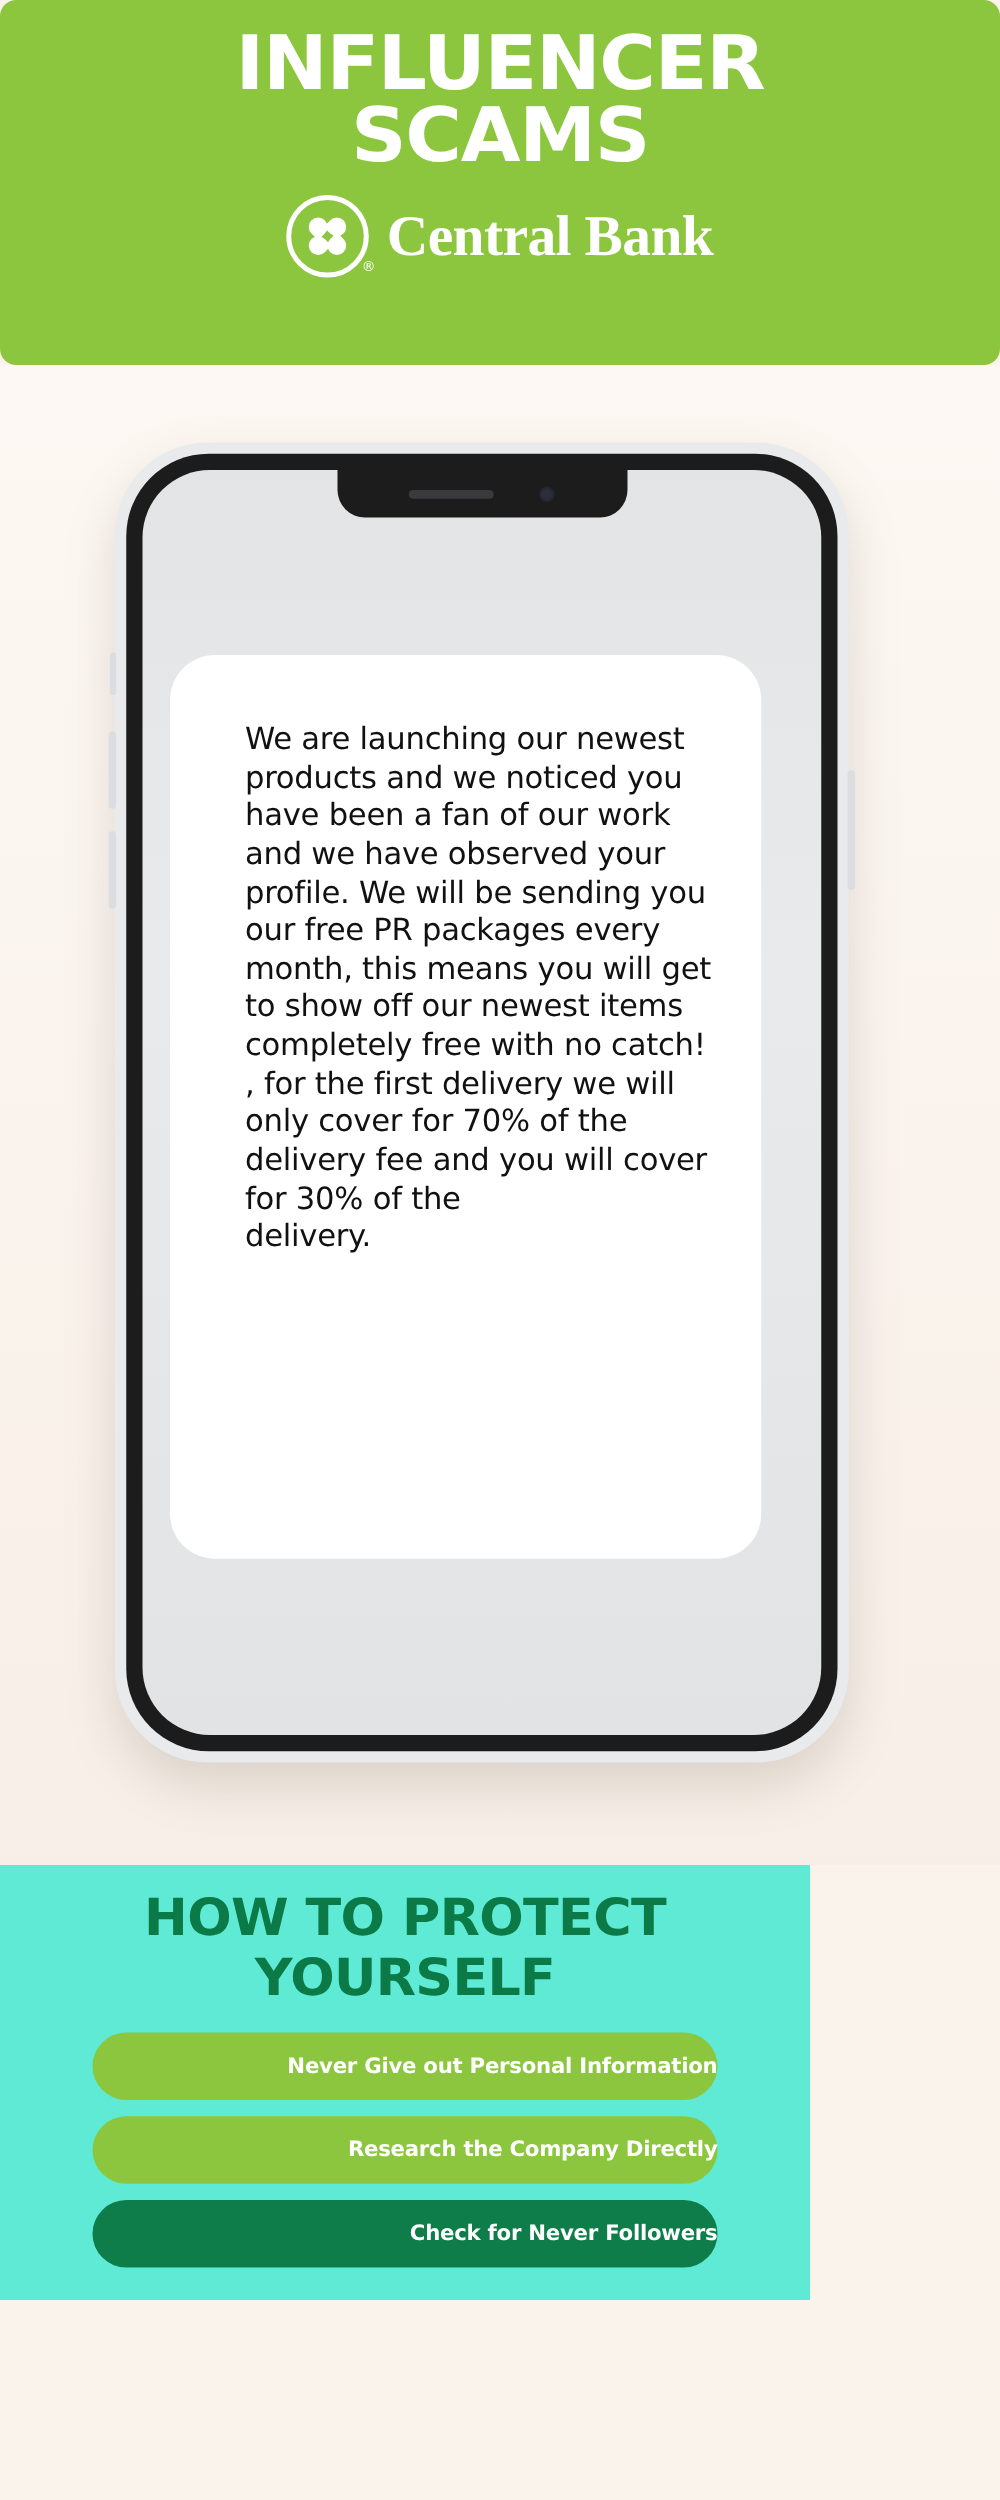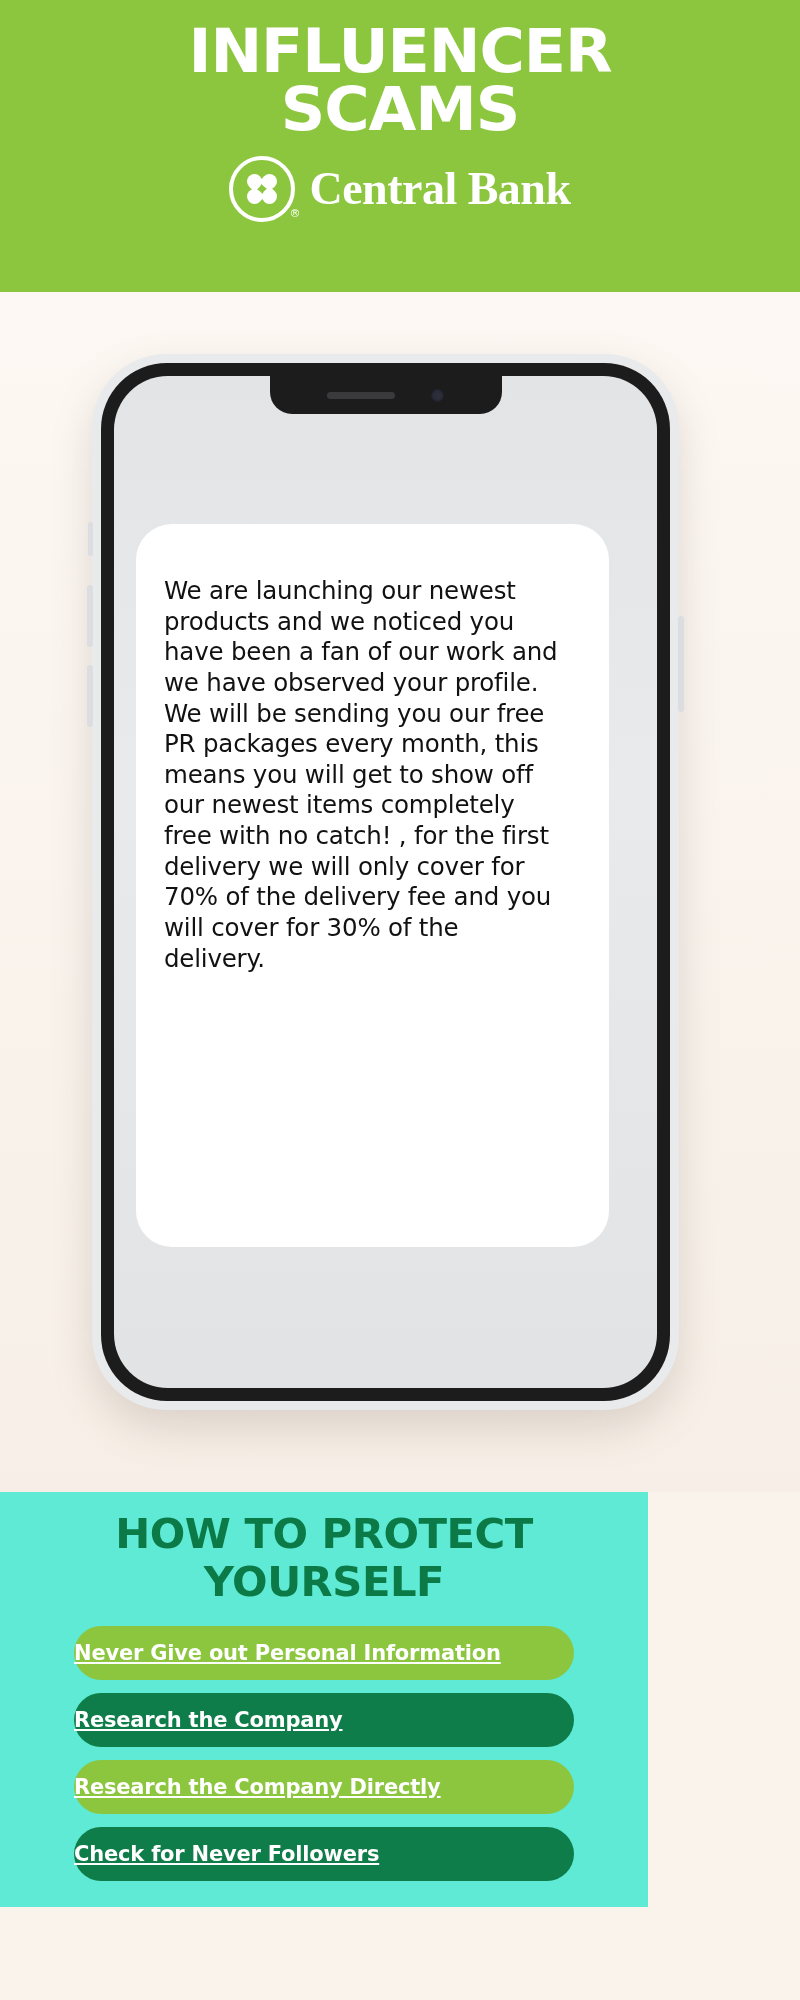--- a/index.html
+++ b/index.html
@@ -17,20 +17,21 @@
 
   
   .header {
     background: #8cc63e;
     width: 800px;
     height: 292px;
     box-sizing: border-box;
     padding-top: 22px;
     text-align: center;
     position: relative;
+    border-radius: 13px;
   }
   .header-title {
     color: #ffffff;
     font-family: "DejaVu Sans", sans-serif;
     font-weight: bold;
     font-size: 60px;
     line-height: 0.97;
     letter-spacing: -1px;
     text-transform: uppercase;
     margin: 0;
@@ -201,21 +202,21 @@
   
   .msg-card {
     position: absolute;
     left: 22px;
     top: 148px;
     width: 473px;
     height: 723px;
     background: #ffffff;
     border-radius: 36px;
     box-sizing: border-box;
-    padding: 52px 40px 20px 28px;
+    padding: 52px 40px 20px 60px;
   }
   .msg-text {
     color: #111111;
     font-family: "DejaVu Sans", sans-serif;
     font-size: 24.5px;
     line-height: 1.25;
     white-space: pre-wrap;
     margin: 0;
     letter-spacing: -0.2px;
   }
@@ -245,28 +246,27 @@
     align-items: center;
     gap: 13px;
     padding-bottom: 26px;
   }
   .pill {
     width: 500px;
     height: 54px;
     border-radius: 30px;
     display: flex;
     align-items: center;
-    justify-content: flex-start;
+    justify-content: flex-end;
     color: #ffffff;
     font-family: "DejaVu Sans", sans-serif;
     font-weight: bold;
-    font-size: 21px;
+    font-size: 17px;
     letter-spacing: -0.2px;
     box-sizing: border-box;
-    text-decoration: underline;
   }
 </style>
 </head>
 <body>
 
 <div class="header" style="background: rgb(140, 198, 62);">
   <h1 class="header-title">
     <span>INFLUENCER</span>
     <span class="line2">SCAMS</span>
   </h1>
@@ -318,23 +318,20 @@
     </div>
   </div>
 </div>
 
 <div class="footer">
   <h2 class="footer-title" style="color: rgb(11, 122, 71);">HOW TO PROTECT YOURSELF</h2>
   <div class="pill-list">
     <div class="pill" style="background: rgb(140, 198, 62);">
       <span>Never Give out Personal Information</span>
     </div>
-    <div class="pill" style="background: rgb(15, 125, 74);">
-      <span>Research the Company</span>
-    </div>
     <div class="pill" style="background: rgb(140, 198, 62);">
       <span>Research the Company Directly</span>
     </div>
     <div class="pill" style="background: rgb(15, 125, 74);">
       <span>Check for Never Followers</span>
     </div>
   </div>
 </div>
 
 </body></html>

